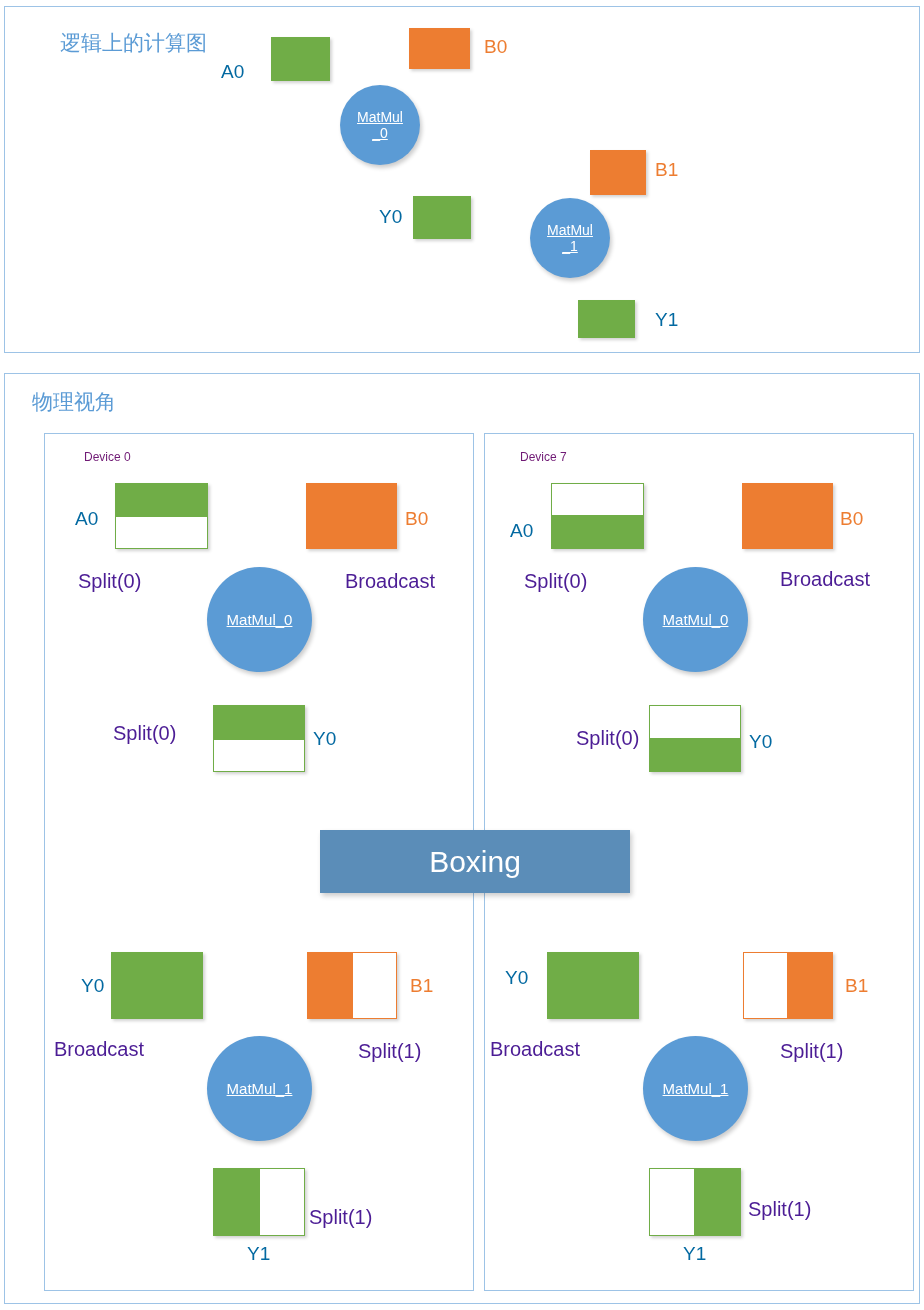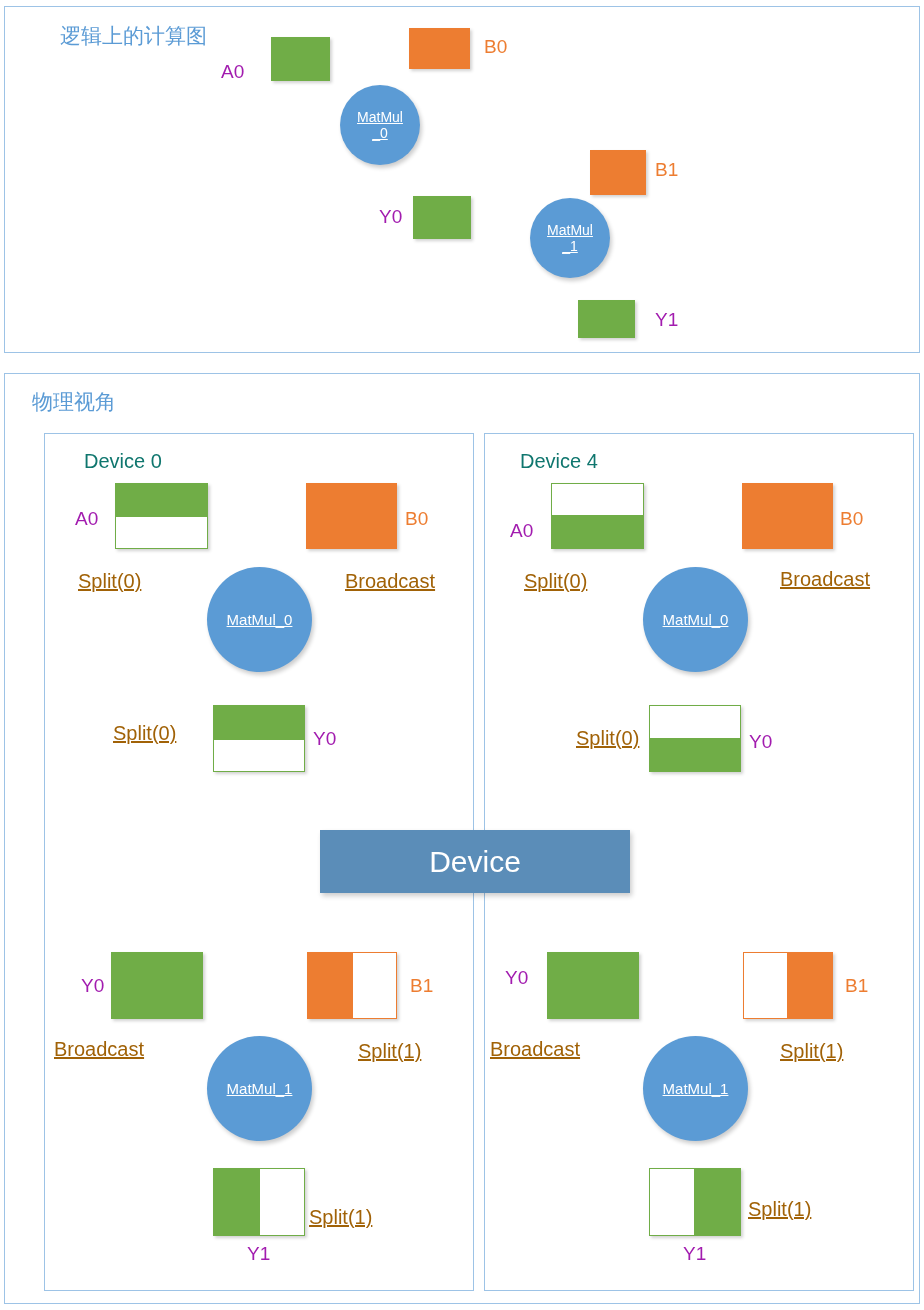--- a/index.html
+++ b/index.html
@@ -15,42 +15,42 @@
   #panel-physical{left:4px;top:373px;width:916px;height:931px;}
   .panel-title{
     position:absolute;color:#5b9bd5;font-size:21px;white-space:nowrap;
   }
   .device-box{
     position:absolute;border:1px solid #9dc3e6;background:#ffffff;box-sizing:border-box;
   }
   #device-0{left:44px;top:433px;width:430px;height:858px;}
   #device-1{left:484px;top:433px;width:430px;height:858px;}
   .device-title{
-    position:absolute;color:#0f766e;font-size:20px;white-space:nowrap;
+    position:absolute;color:#701a75;font-size:12px;white-space:nowrap;
   }
   
   .tbox{position:absolute;box-sizing:border-box;}
   .tbox .half{position:absolute;box-sizing:border-box;}
   .green-solid{background:#70ad47;border:1px solid #70ad47;}
   .green-empty{background:#ffffff;border:1px solid #70ad47;}
   .orange-solid{background:#ed7d31;border:1px solid #ed7d31;}
   .orange-empty{background:#ffffff;border:1px solid #ed7d31;}
   .shadowed{box-shadow:2px 2px 3px rgba(0,0,0,0.18);}
   
   .circle{
     position:absolute;border-radius:50%;background:#5b9bd5;color:#ffffff;
     display:flex;align-items:center;justify-content:center;text-align:center;
     line-height:1.15;box-shadow:2px 3px 4px rgba(0,0,0,0.20);
   }
   .circle span{display:block;text-decoration:underline;}
   
   .lbl{position:absolute;white-space:nowrap;}
-  .lbl-green{color:#a21caf;}
+  .lbl-green{color:#0369a1;}
   .lbl-orange{color:#ed7d31;}
-  .lbl-blue{color:#a16207;text-decoration:underline;}
+  .lbl-blue{color:#4c1d95;}
   
   #boxing-bar{
     position:absolute;left:320px;top:830px;width:310px;height:63px;
     background:#5b8db8;color:#ffffff;display:flex;align-items:center;justify-content:center;
     font-size:30px;box-shadow:2px 3px 5px rgba(0,0,0,0.20);
   }
   svg.arrows{position:absolute;left:0;top:0;width:924px;height:1310px;pointer-events:none;}
 </style>
 </head>
 <body>
@@ -89,21 +89,21 @@
     <path d="M259,1134 L259,1168"></path>
 
     <path d="M610,1022 L655,1048"></path>
     <path d="M774,1022 L732,1048"></path>
     <path d="M695,1134 L695,1168"></path>
   </g>
 </svg>
 
 <div class="panel" id="panel-logical"></div>
 
-<div class="panel-title" style="left:60px;top:22px;">逻辑上的计算图</div>
+<div class="panel-title" style="left:60px;top:29px;">逻辑上的计算图</div>
 
 <div class="tbox green-solid shadowed" style="left:271px;top:37px;width:59px;height:44px;"></div>
 <div class="lbl lbl-green" style="left:221px;top:61px;font-size:19px;">A0</div>
 
 <div class="tbox orange-solid shadowed" style="left:409px;top:28px;width:61px;height:41px;"></div>
 <div class="lbl lbl-orange" style="left:484px;top:36px;font-size:19px;">B0</div>
 
 <div class="circle" style="left:340px;top:85px;width:80px;height:80px;font-size:14px;">
   <div>
     <span>MatMul</span>
@@ -172,21 +172,21 @@
 </div>
 
 <div class="tbox shadowed" style="left:213px;top:1168px;width:92px;height:68px;">
   <div class="half green-solid" style="left:0;top:0;width:46px;height:68px;"></div>
   <div class="half green-empty" style="left:46px;top:0;width:46px;height:68px;"></div>
 </div>
 <div class="lbl lbl-blue" style="left:309px;top:1206px;font-size:20px;">Split(1)</div>
 <div class="lbl lbl-green" style="left:247px;top:1243px;font-size:19px;">Y1</div>
 
 <div class="device-box" id="device-1"></div>
-<div class="device-title" style="left:520px;top:450px;">Device 4</div>
+<div class="device-title" style="left:520px;top:450px;">Device 7</div>
 
 <div class="tbox shadowed" style="left:551px;top:483px;width:93px;height:66px;">
   <div class="half green-empty" style="left:0;top:0;width:93px;height:33px;"></div>
   <div class="half green-solid" style="left:0;top:33px;width:93px;height:33px;"></div>
 </div>
 <div class="lbl lbl-green" style="left:510px;top:520px;font-size:19px;">A0</div>
 <div class="lbl lbl-blue" style="left:524px;top:570px;font-size:20px;">Split(0)</div>
 
 <div class="tbox orange-solid shadowed" style="left:742px;top:483px;width:91px;height:66px;"></div>
 <div class="lbl lbl-orange" style="left:840px;top:508px;font-size:19px;">B0</div>
@@ -219,14 +219,14 @@
 </div>
 
 <div class="tbox shadowed" style="left:649px;top:1168px;width:92px;height:68px;">
   <div class="half green-empty" style="left:0;top:0;width:46px;height:68px;"></div>
   <div class="half green-solid" style="left:46px;top:0;width:46px;height:68px;"></div>
 </div>
 <div class="lbl lbl-blue" style="left:748px;top:1198px;font-size:20px;">Split(1)</div>
 <div class="lbl lbl-green" style="left:683px;top:1243px;font-size:19px;">Y1</div>
 
 <div id="boxing-bar">
-  <span>Device</span>
+  <span>Boxing</span>
 </div>
 
 </body></html>

